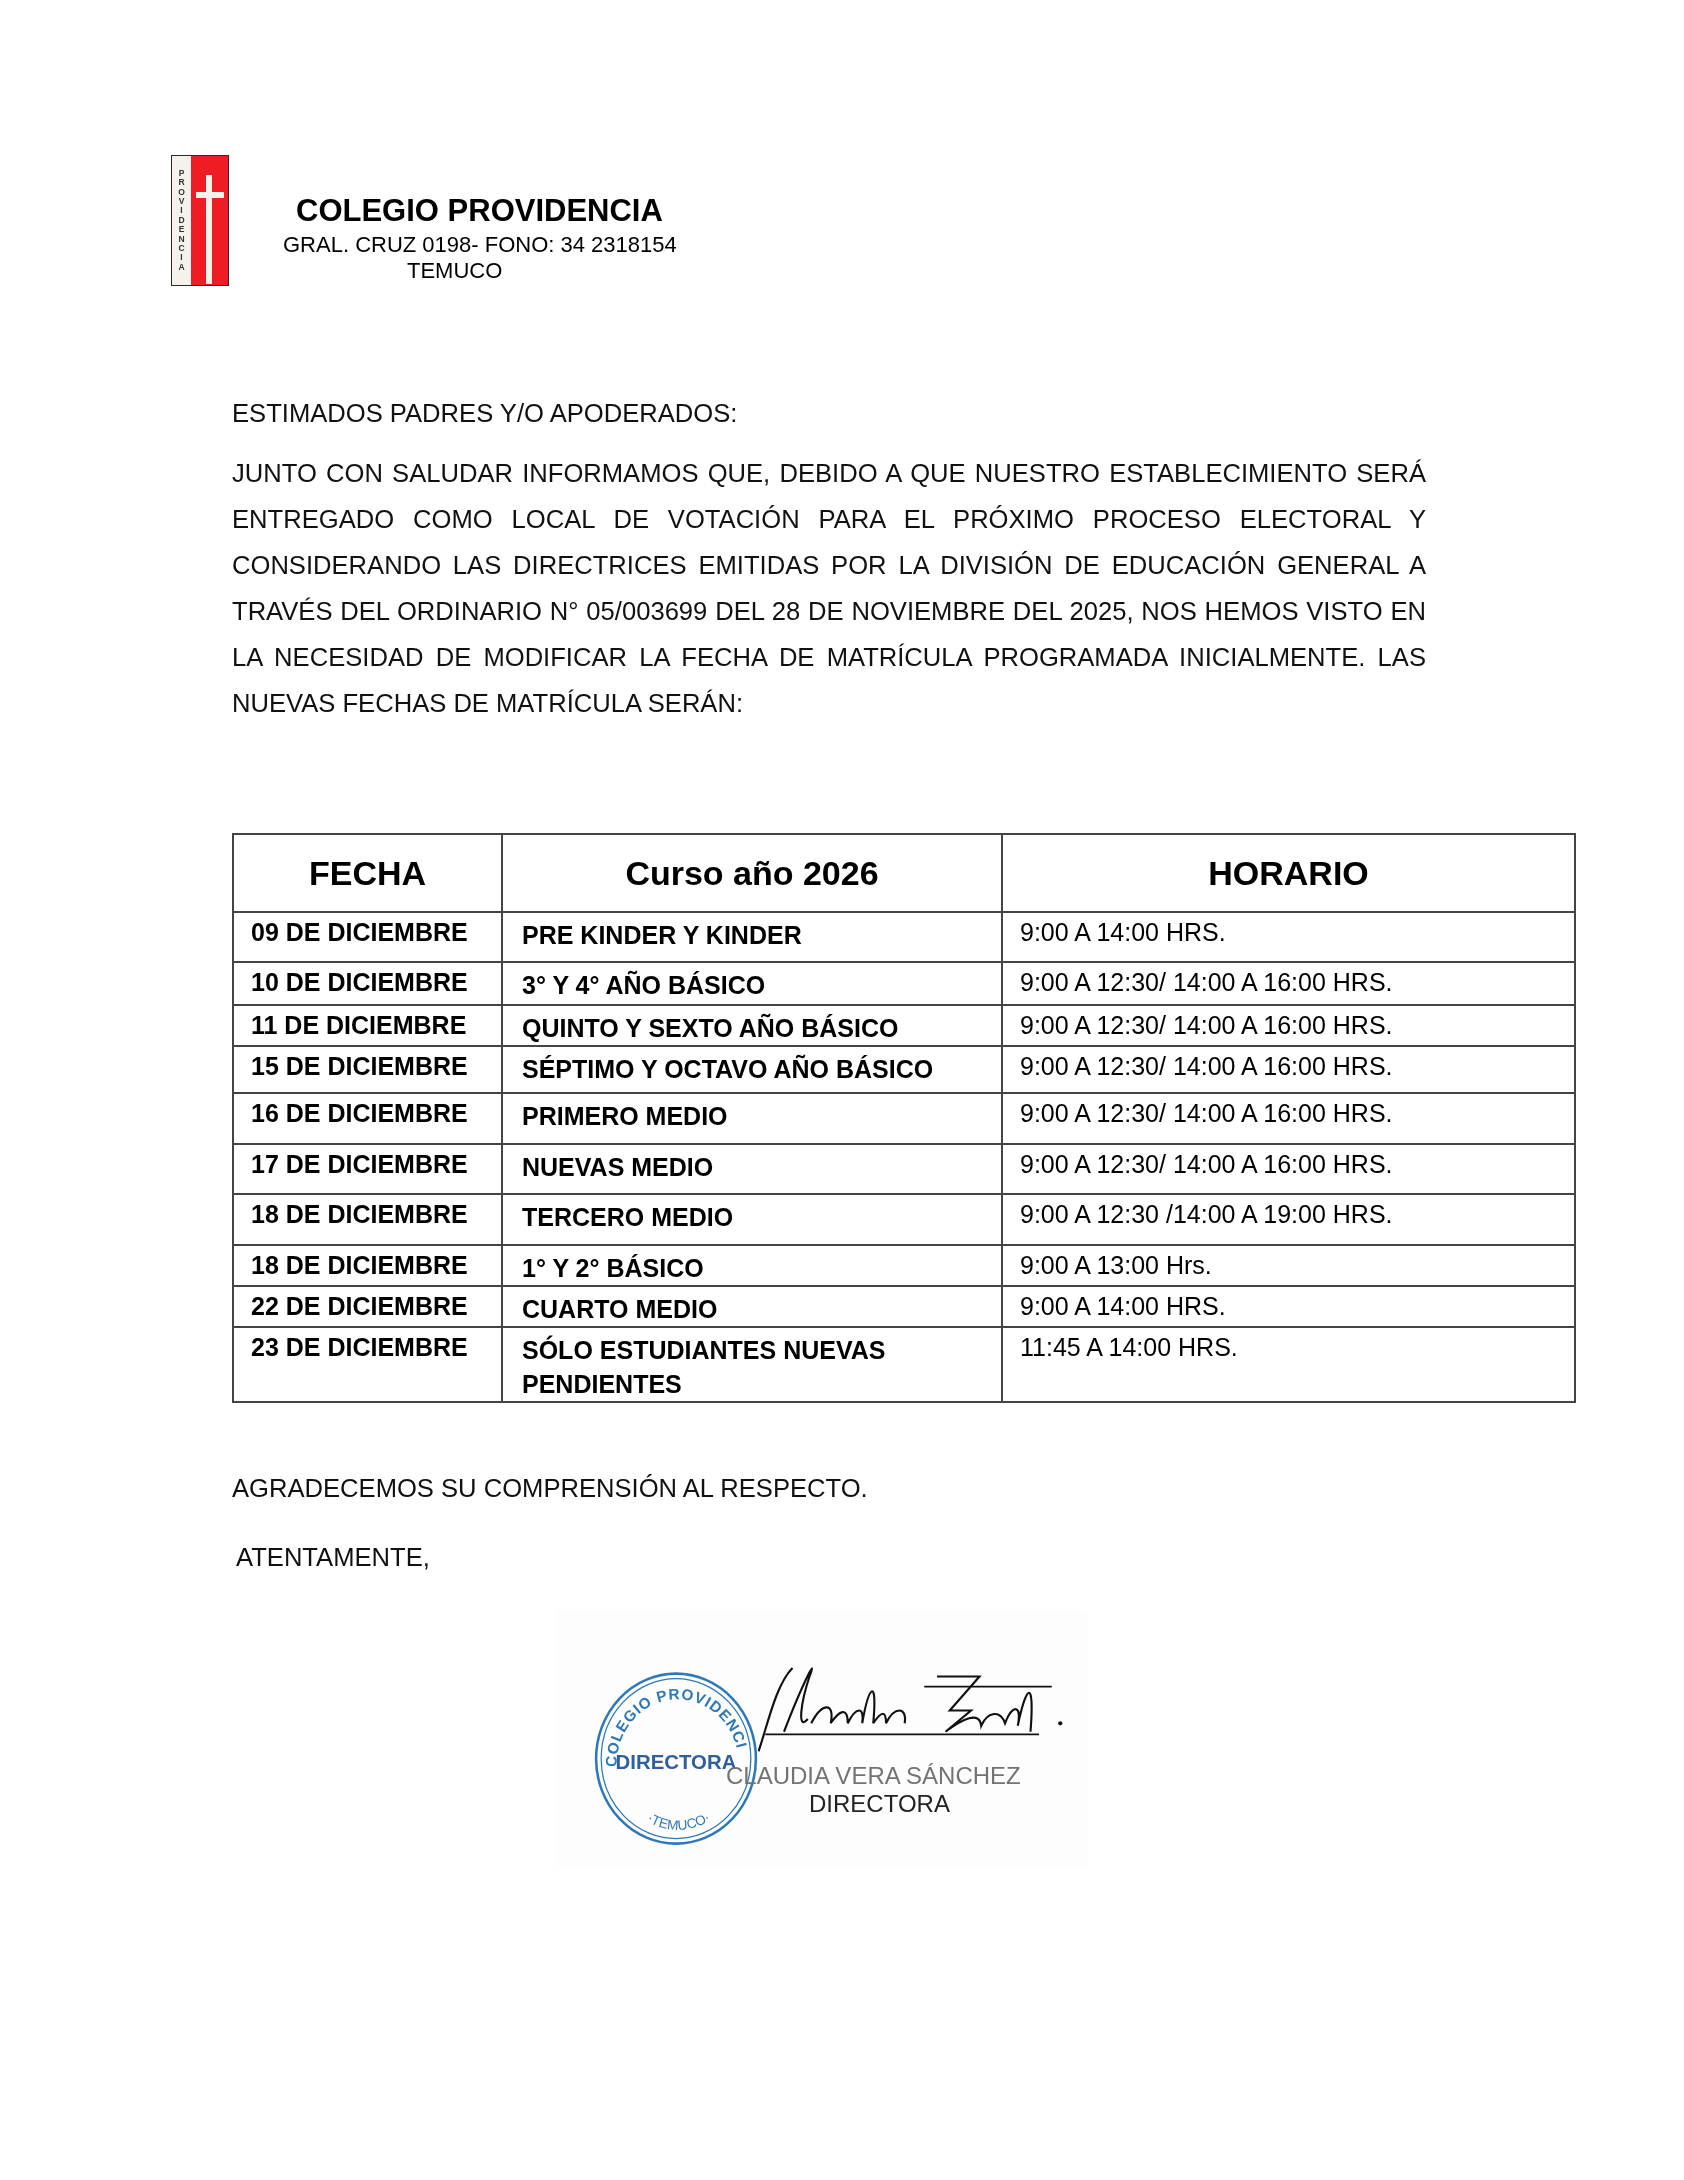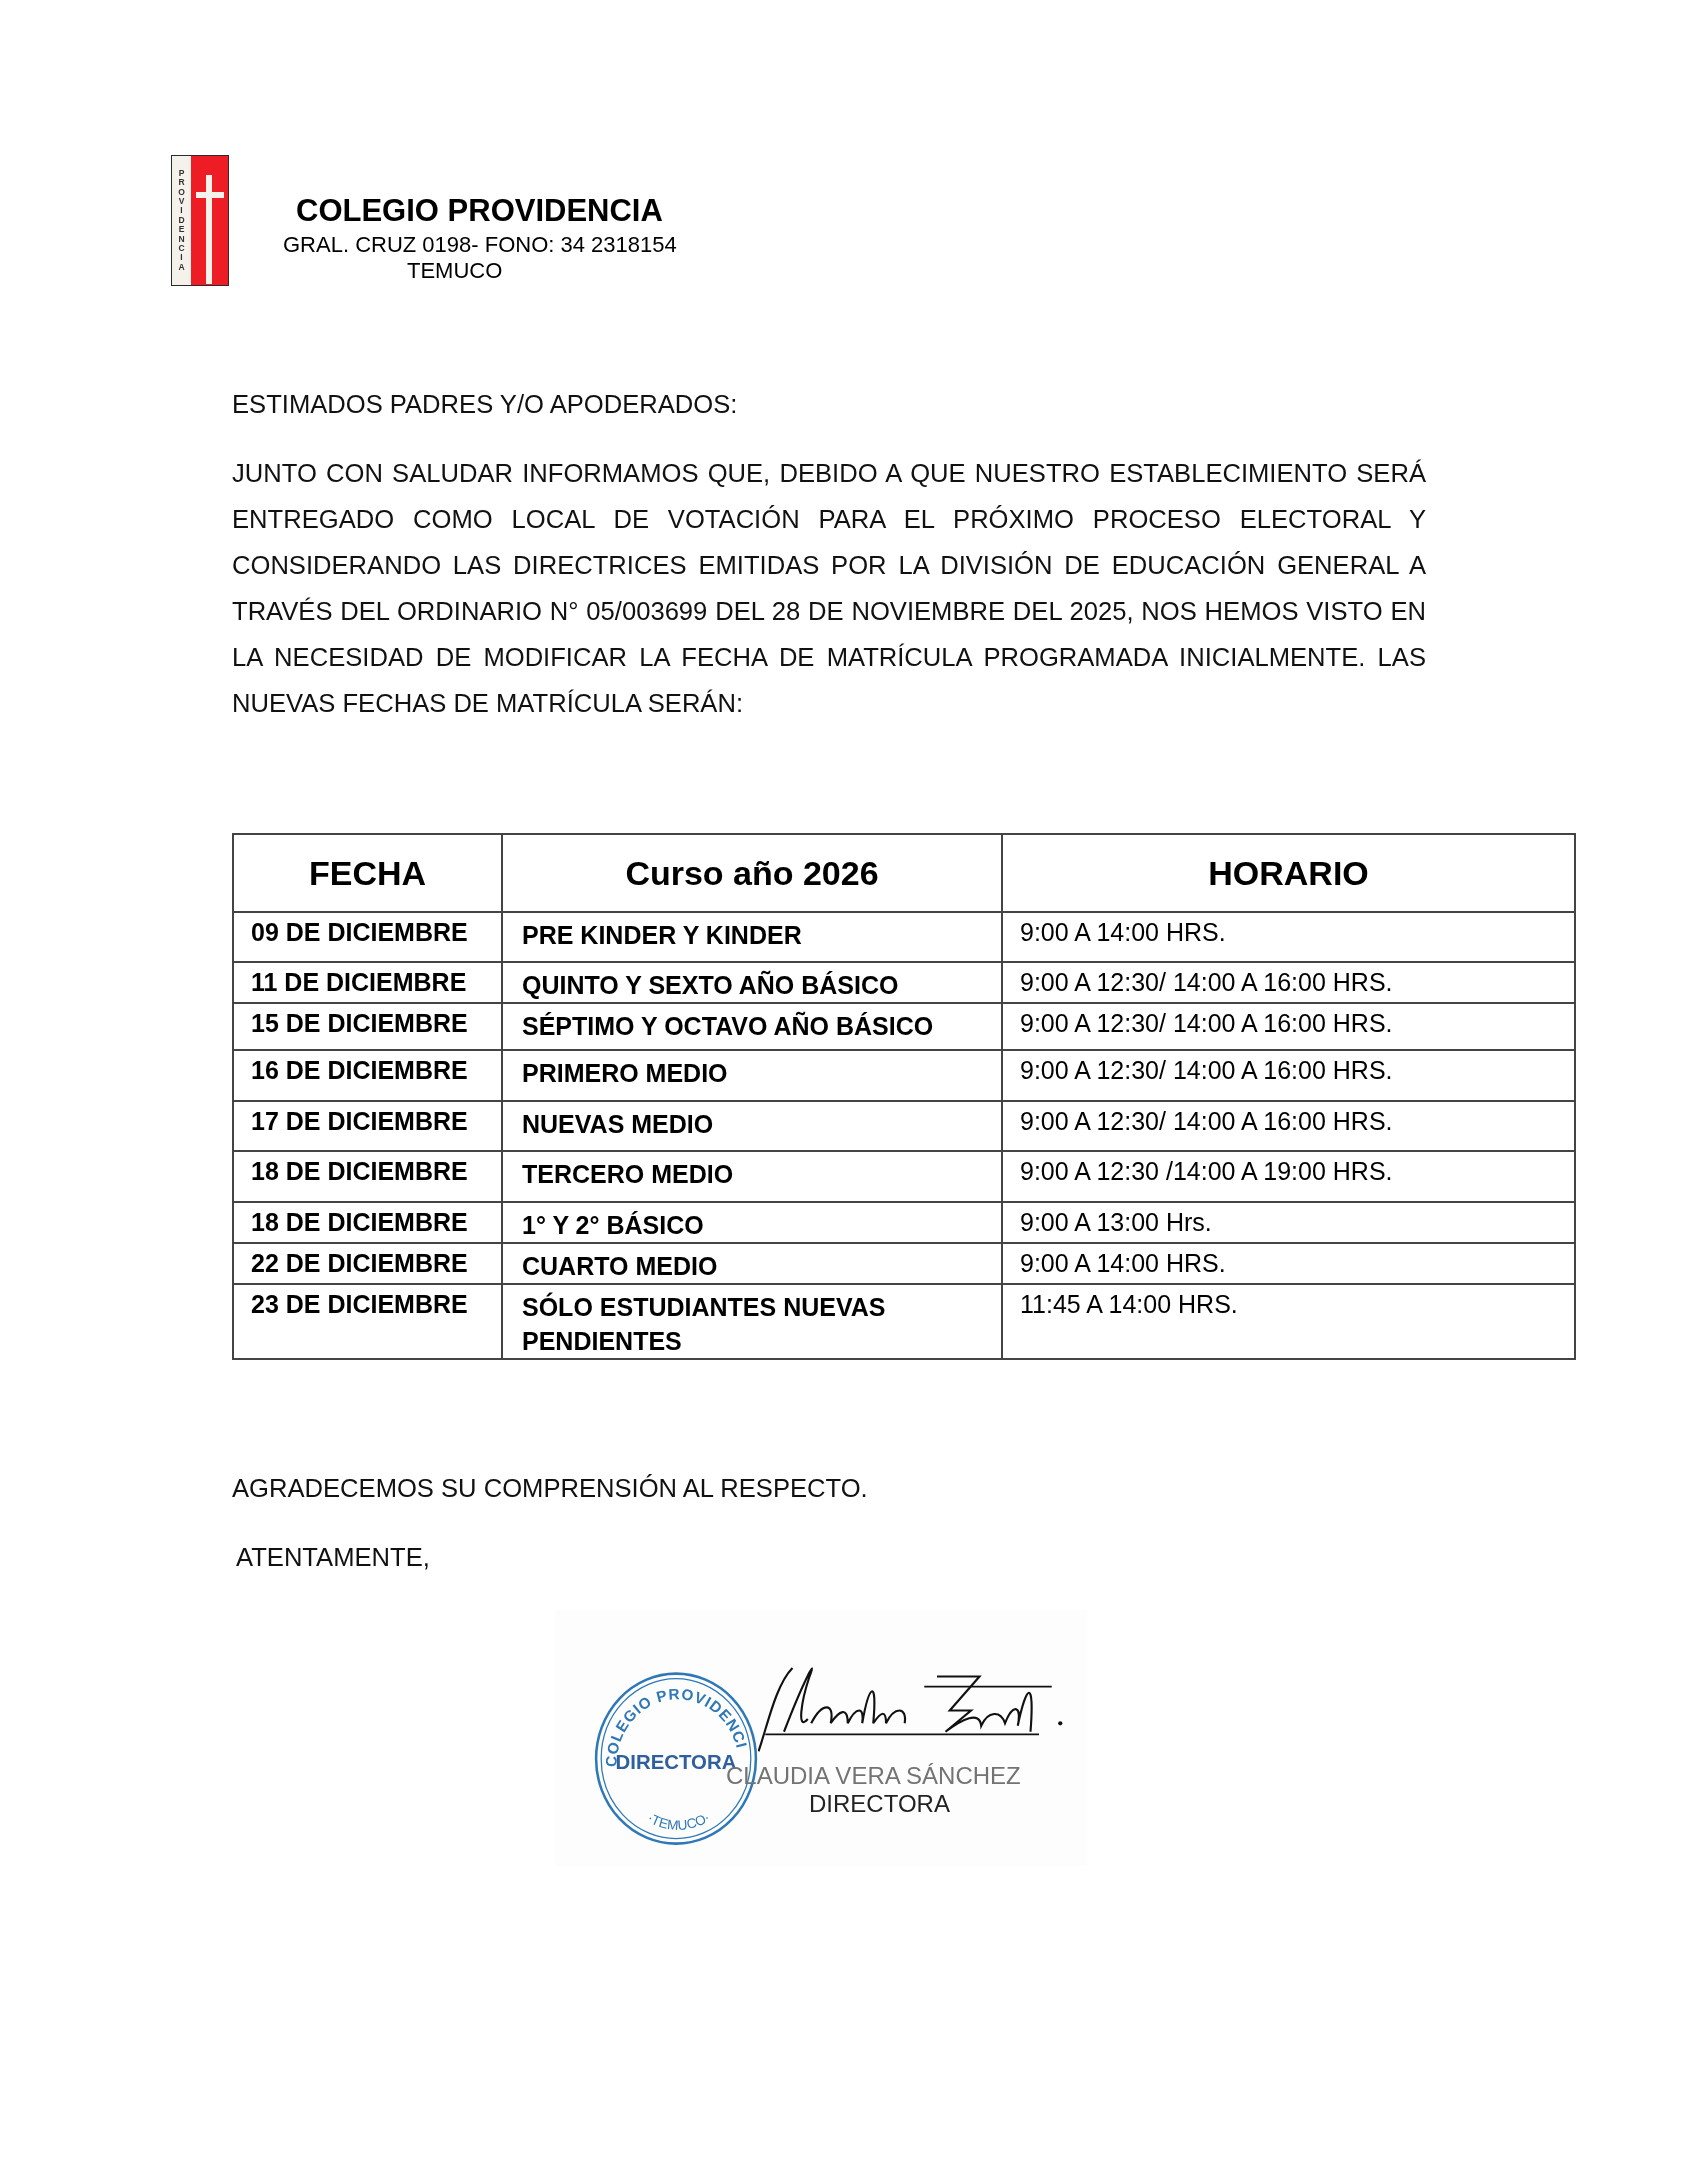--- a/index.html
+++ b/index.html
@@ -9,21 +9,21 @@
   .logo { left:171px; top:155px; width:58px; height:131px; border:1.7px solid #2b2b2b; box-sizing:border-box; display:flex; background:#f4f2ea; }
   .logo-strip { width:19px; display:flex; flex-direction:column; align-items:center; justify-content:center; font-family:"Liberation Sans", sans-serif; font-size:8.5px; line-height:9.4px; color:#333; font-weight:bold; }
   .logo-red { flex:1; background:#ee1c24; position:relative; }
   .cross-v { position:absolute; left:15.3px; top:19px; width:6px; height:109px; background:#f4f2ea; }
   .cross-h { position:absolute; left:5.1px; top:36px; width:28px; height:6px; background:#f4f2ea; }
   .school-name { left:296px; top:193px; font-size:31px; font-weight:bold; letter-spacing:0px; }
   .school-address { left:283px; top:232px; font-size:22px; }
   .school-city { left:407px; top:258px; font-size:22px; }
   
   .body-text { font-family:"Liberation Sans", sans-serif; font-size:25.6px; color:#111; }
-  .greeting { left:232px; top:390px;text-align:right; }
+  .greeting { left:232px; top:399px;text-align:right; }
   .paragraph { left:232px; top:450px; width:1194px; line-height:46px; text-align:justify; text-align-last:left; }
   
   table.sched { position:absolute; left:232px; top:833px; width:1344px; border-collapse:collapse; font-family:"Liberation Sans", sans-serif; }
   table.sched td, table.sched th { border:2.1px solid #444; padding:0; vertical-align:top; }
   table.sched th { height:76px; font-size:34px; font-weight:bold; vertical-align:middle; text-align:center; }
   table.sched td { font-size:25px; padding-top:5.1px; }
   table.sched td.c1 { font-weight:bold; padding-left:17px; width:250px; }
   table.sched td.c2 { font-weight:bold; padding-left:19px; width:479px; line-height:34px; }
   table.sched td.c3 { padding-left:17px; }
   .closing { left:232px; top:1474px; }
@@ -70,20 +70,25 @@
       <th>FECHA</th>
       <th>Curso año  2026</th>
       <th>HORARIO</th>
     </tr>
   </thead>
   <tbody id="sched-body">
       <tr style="height: 50px;">
         <td class="c1">09 DE DICIEMBRE</td>
         <td class="c2">PRE KINDER Y KINDER</td>
         <td class="c3">9:00 A 14:00 HRS.</td>
+      </tr>
+      <tr style="height: 43px;">
+        <td class="c1">10 DE DICIEMBRE</td>
+        <td class="c2"> 3° Y 4° AÑO BÁSICO</td>
+        <td class="c3">9:00 A 12:30/ 14:00 A 16:00 HRS.</td>
       </tr>
       <tr style="height: 40px;">
         <td class="c1">11 DE DICIEMBRE</td>
         <td class="c2">QUINTO Y SEXTO AÑO BÁSICO</td>
         <td class="c3">9:00 A 12:30/ 14:00 A 16:00 HRS.</td>
       </tr>
       <tr style="height: 47px;">
         <td class="c1">15 DE DICIEMBRE</td>
         <td class="c2">SÉPTIMO Y OCTAVO AÑO BÁSICO</td>
         <td class="c3">9:00 A 12:30/ 14:00 A 16:00 HRS.</td>

